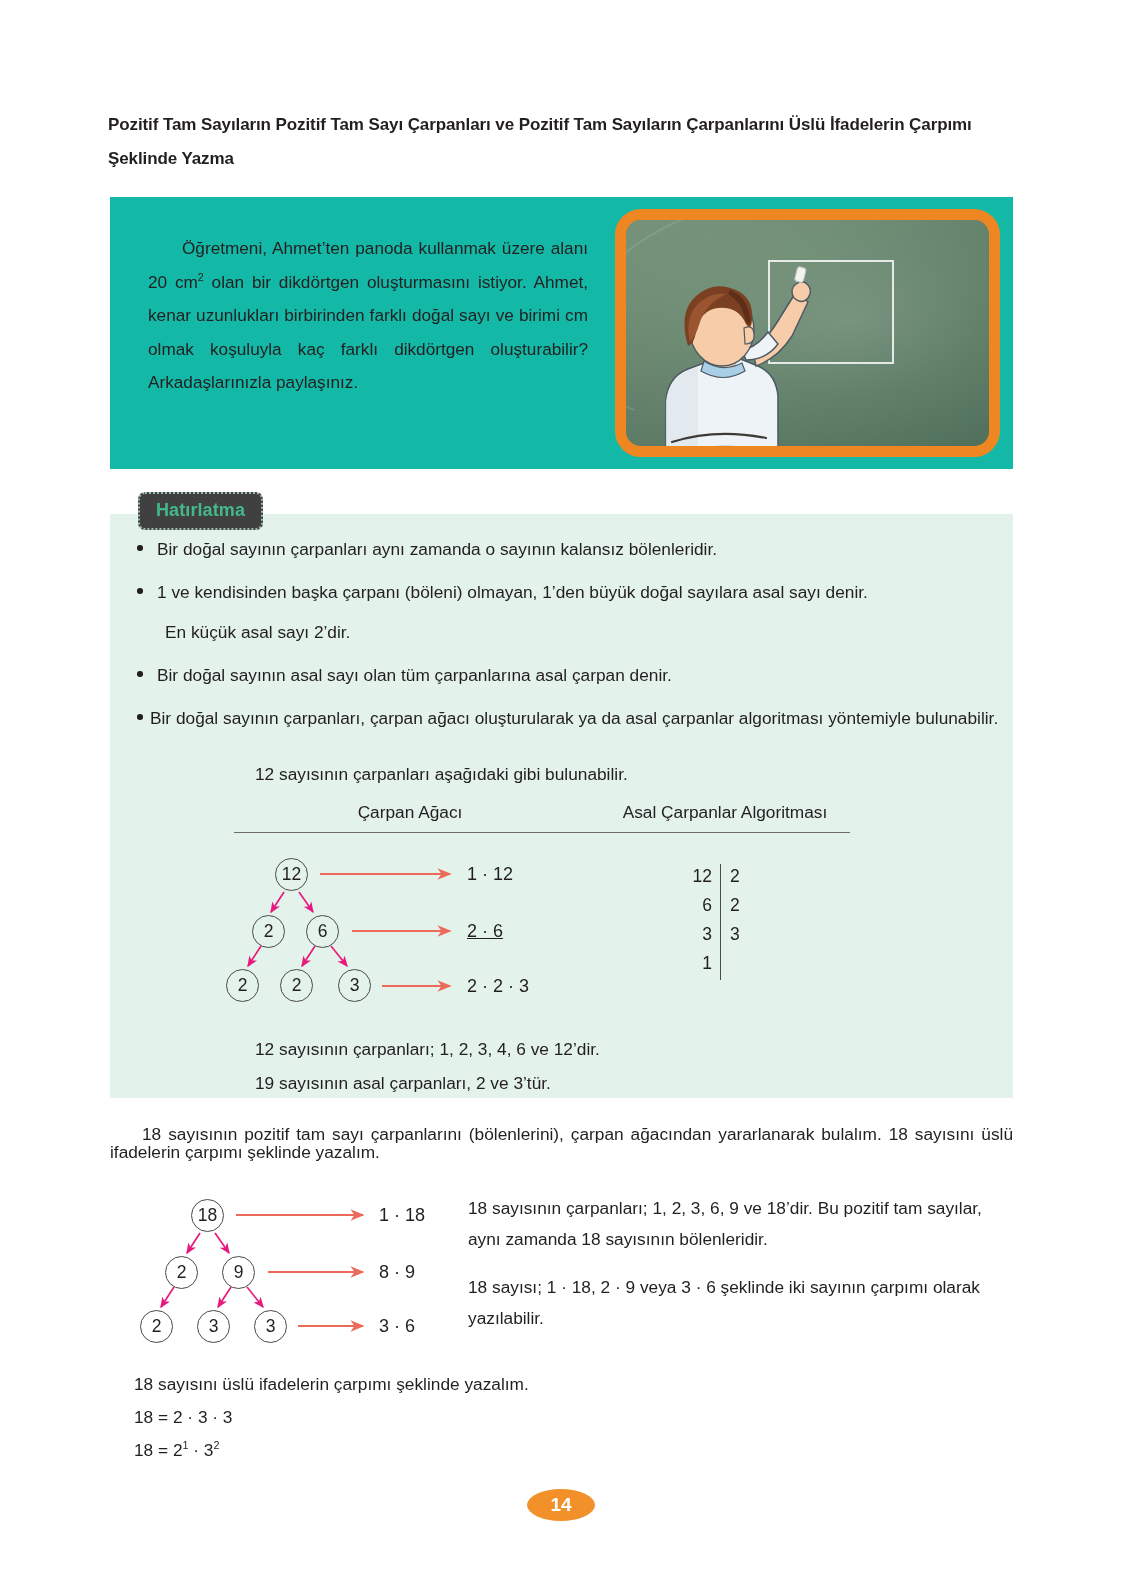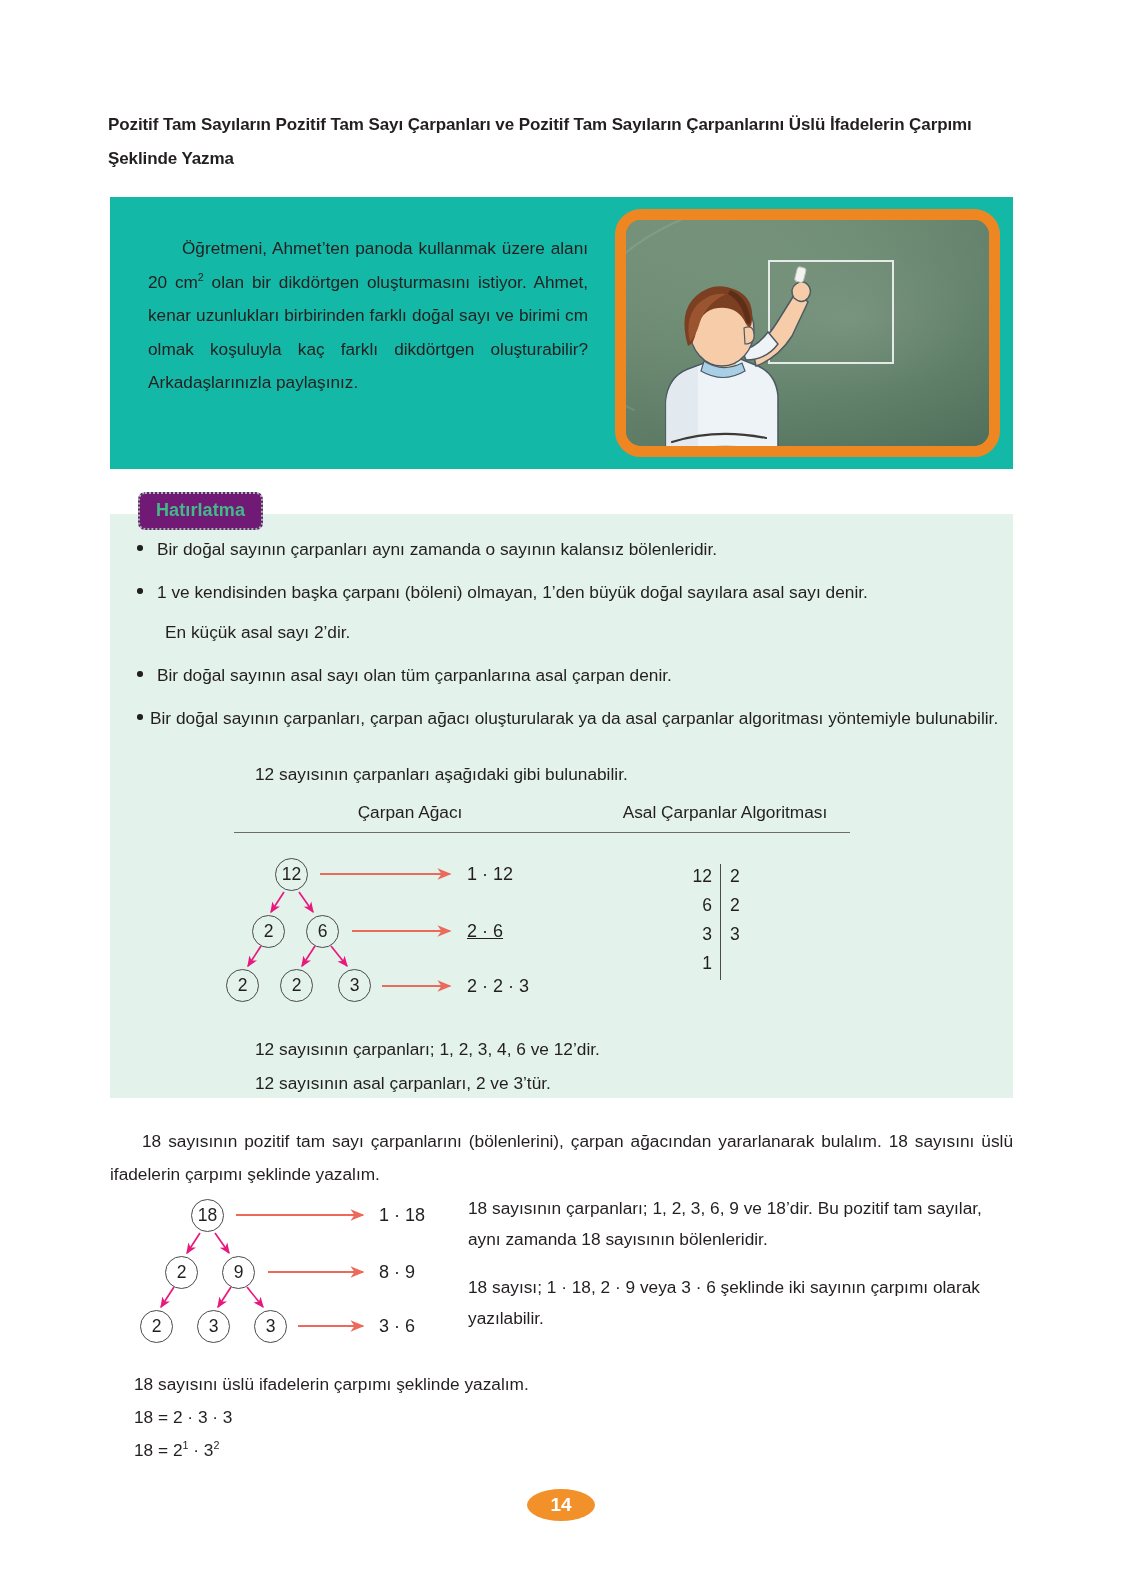--- a/index.html
+++ b/index.html
@@ -114,21 +114,21 @@
     top: 514px;
     width: 903px;
     height: 584px;
     background: #e3f2ea;
   }
   .remind-badge {
     position: absolute;
     left: 28px;
     top: -22px;
     padding: 6px 16px 7px 16px;
-    background: #701a75;
+    background: #404040;
     border: 2px dotted #9fbfae;
     border-radius: 7px;
     color: #43b98a;
     font-size: 18px;
     font-weight: bold;
     letter-spacing: 0.1px;
   }
   .bullets {
     position: absolute;
     left: 10px;
@@ -222,21 +222,21 @@
   .algo-bar {
     position: absolute;
     width: 0;
     border-left: 1.4px solid #4a4a4a;
   }
 
   
   .body-para {
     position: absolute;
     font-size: 17.3px;
-    line-height: 33px;
+    line-height: 18px;
     color: #231f20;
     text-align: justify;
   }
   .side-para {
     position: absolute;
     font-size: 17.3px;
     line-height: 31px;
     color: #231f20;
     text-align: left;
     width: 546px;
@@ -392,21 +392,21 @@
       <div class="algo-col-r" style="left:60px; top:0px;">2</div>
       <div class="algo-col-l" style="left:0px; top:29px;">6</div>
       <div class="algo-col-r" style="left:60px; top:29px;">2</div>
       <div class="algo-col-l" style="left:0px; top:58px;">3</div>
       <div class="algo-col-r" style="left:60px; top:58px;">3</div>
       <div class="algo-col-l" style="left:0px; top:87px;">1</div>
       <div class="algo-col-r" style="left:60px; top:87px;"></div>
     </div>
 
     <div class="note-line" style="top:522px;">12 sayısının çarpanları; 1, 2, 3, 4, 6 ve 12’dir.</div>
-    <div class="note-line" style="top:556px;">12 sayısının asal çarpanları, 2 ve 3’tür.</div>
+    <div class="note-line" style="top:556px;">19 sayısının asal çarpanları, 2 ve 3’tür.</div>
   </div>
 
   <div class="body-para" style="left:110px; top:1125px; width:903px; text-indent:32px;">18 sayısının pozitif tam sayı çarpanlarını (bölenlerini), çarpan ağacından yararlanarak bulalım. 18 sayısını üslü ifadelerin çarpımı şeklinde yazalım.</div>
 
   <div class="node" style="left:191px; top:1199px;">18</div>
   <div class="node" style="left:165px; top:1256px;">2</div>
   <div class="node" style="left:222px; top:1256px;">9</div>
   <div class="node" style="left:140px; top:1310px;">2</div>
   <div class="node" style="left:197px; top:1310px;">3</div>
   <div class="node" style="left:254px; top:1310px;">3</div>

